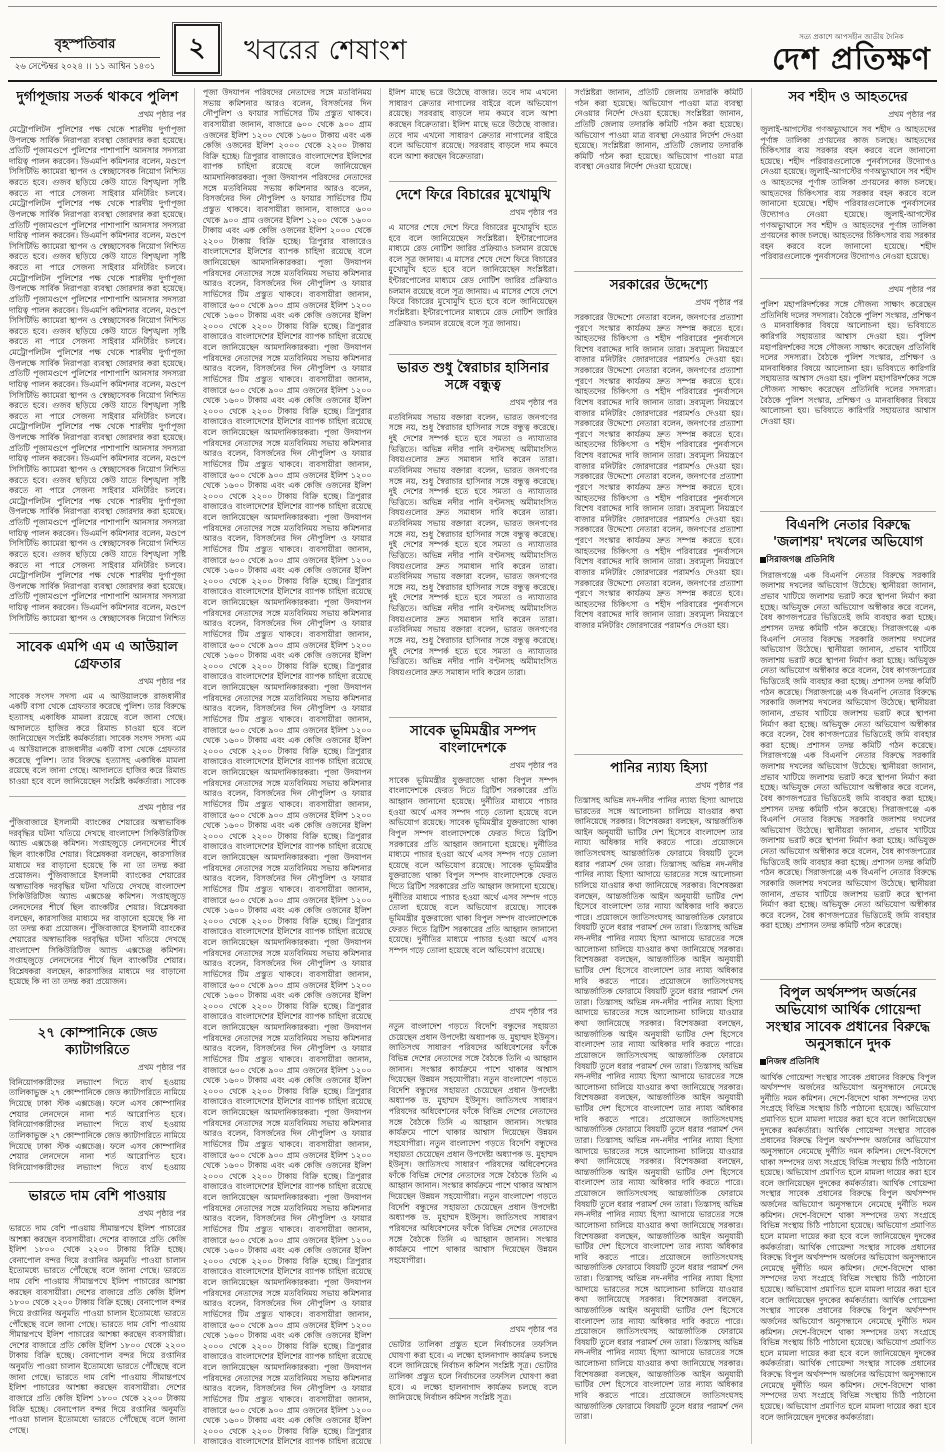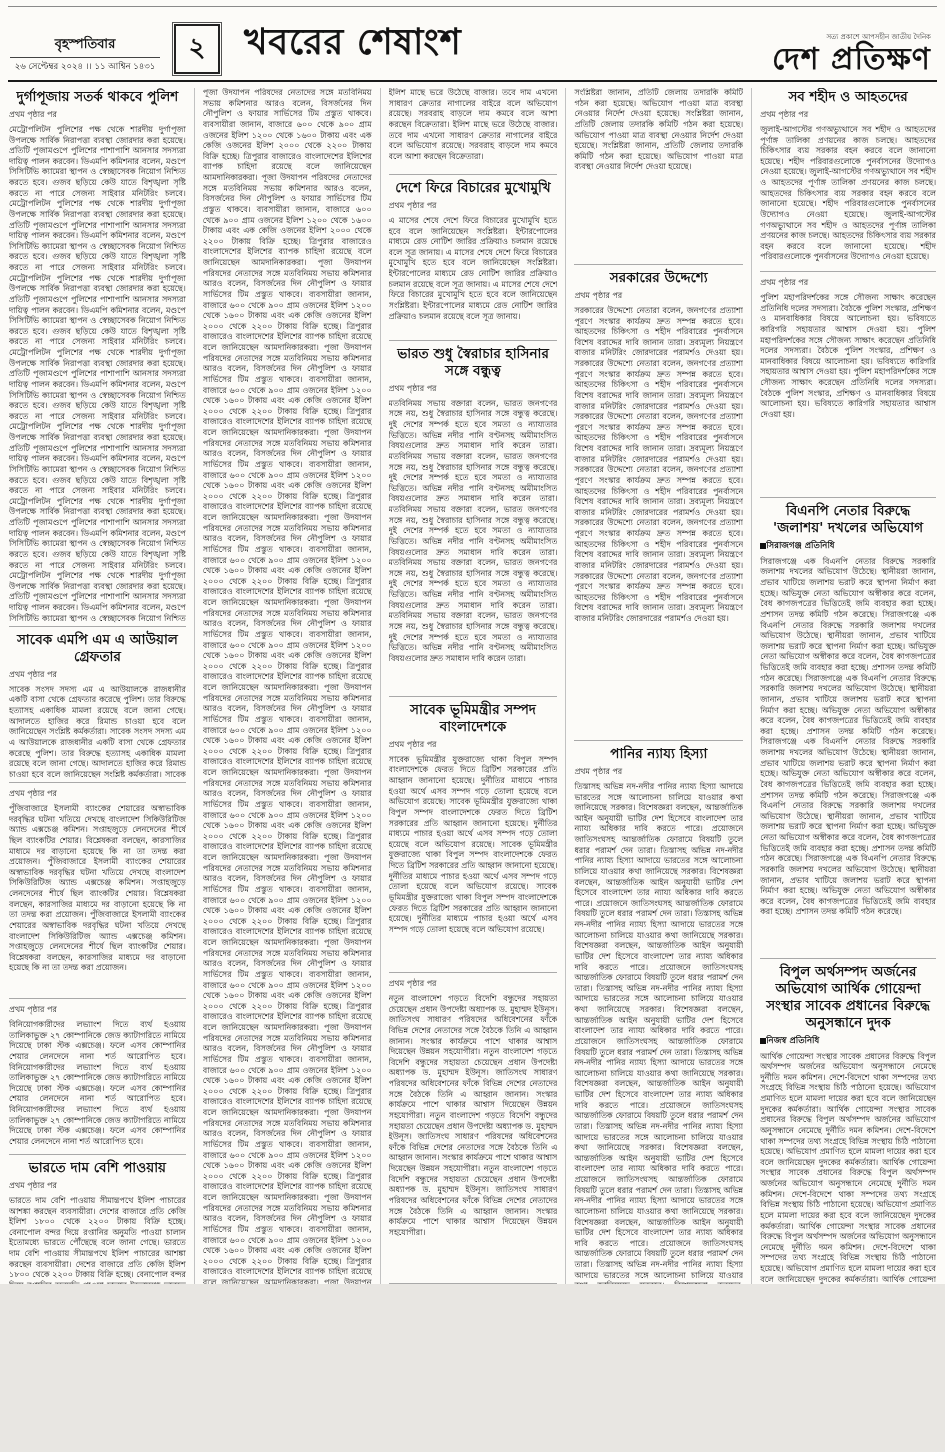--- a/index.html
+++ b/index.html
@@ -1,40 +1,40 @@
 <!DOCTYPE html>
 <html><head>
 <meta charset="utf-8">
 <style>
   html,body{margin:0;padding:0;background:#e8e6e2;}
-  .page{width:945px;height:1284px;background:#fcfbf8;color:#141414;
+  .page{width:945px;height:1452px;background:#fcfbf8;color:#141414;
         font-family:"DejaVu Sans","Liberation Sans",sans-serif;
         box-sizing:border-box;padding:6px 8px 8px;overflow:hidden;position:relative;}
   
   .hdr{display:flex;align-items:flex-end;gap:14px;border-bottom:2.5px solid #1a1a1a;
        border-top:1px solid #8a8a8a;padding:16px 2px 6px;height:76px;box-sizing:border-box;}
   .date-block{min-width:150px;text-align:center;}
   .day{font-weight:bold;font-size:13px;border-bottom:1px solid #444;padding-bottom:2px;margin-bottom:2px;}
   .date{font-size:8.5px;white-space:nowrap;}
   .pnum{width:42px;height:46px;border:2px solid #222;box-shadow:0 0 0 1px #fcfbf8,0 0 0 2px #555;
         display:flex;align-items:center;justify-content:center;font-size:26px;font-weight:bold;}
-  .section-title{font-size:36px;font-weight:bold;margin:0 auto 0 10px;letter-spacing:.5px;}
-  .mast{margin-left:auto;text-align:right;padding-right:4px;}
+  .section-title{font-size:27px;font-weight:normal;margin:0 auto 0 10px;letter-spacing:.5px;}
+  .mast{margin-left:auto;text-align:center;padding-right:4px;}
   .tagline{font-size:7px;color:#3a3a3a;margin-bottom:1px;}
   .mast-name{font-size:30px;font-weight:800;letter-spacing:1px;line-height:1;}
   
   .columns{display:grid;grid-template-columns:repeat(5,1fr);height:1356px;margin-top:6px;}
   .col{padding:0 8px;overflow:hidden;height:100%;box-sizing:border-box;}
   .col + .col{border-left:1px solid #c2c2c2;}
   .col:first-child{padding-left:1px;}
   .col:last-child{padding-right:1px;}
   article{overflow:hidden;box-sizing:border-box;}
-  article + article{border-top:1px solid #a9a9a9;margin-top:3px;padding-top:4px;}
+  article + article{border-top:1px solid #a9a9a9;margin-top:10px;padding-top:4px;}
   .headline{font-size:13.5px;line-height:1.25;font-weight:bold;text-align:center;margin:0 0 3px;}
-  .dateline{font-size:8px;text-align:left;color:#222;margin:0 0 4px;}
+  .dateline{font-size:8px;text-align:right;color:#222;margin:0 0 4px;}
   .byline{font-size:8.5px;font-weight:bold;margin:1px 0 4px;display:flex;align-items:center;}
   .sq{width:6px;height:6px;background:#111;display:inline-block;flex:0 0 auto;}
   .body{font-size:8px;line-height:1.33;text-align:justify;margin:0;color:#1b1b1b;}
 </style>
 </head>
 <body>
 
 <div class="page">
 
   <header class="hdr">
@@ -63,20 +63,21 @@
       <article style="height:153px">
         <h2 class="headline">সাবেক এমপি এম এ আউয়াল গ্রেফতার</h2>
         <div class="dateline">প্রথম পৃষ্ঠার পর</div>
         <p class="body">সাবেক সংসদ সদস্য এম এ আউয়ালকে রাজধানীর একটি বাসা থেকে গ্রেফতার করেছে পুলিশ। তার বিরুদ্ধে হত্যাসহ একাধিক মামলা রয়েছে বলে জানা গেছে। আদালতে হাজির করে রিমান্ড চাওয়া হবে বলে জানিয়েছেন সংশ্লিষ্ট কর্মকর্তারা। সাবেক সংসদ সদস্য এম এ আউয়ালকে রাজধানীর একটি বাসা থেকে গ্রেফতার করেছে পুলিশ। তার বিরুদ্ধে হত্যাসহ একাধিক মামলা রয়েছে বলে জানা গেছে। আদালতে হাজির করে রিমান্ড চাওয়া হবে বলে জানিয়েছেন সংশ্লিষ্ট কর্মকর্তারা। সাবেক সংসদ সদস্য এম এ আউয়ালকে রাজধানীর একটি বাসা থেকে গ্রেফতার করেছে পুলিশ। তার বিরুদ্ধে হত্যাসহ একাধিক মামলা রয়েছে বলে জানা গেছে। আদালতে হাজির করে রিমান্ড চাওয়া হবে বলে জানিয়েছেন সংশ্লিষ্ট কর্মকর্তারা।</p>
       </article>
       <article style="height:213px">
         <div class="dateline">প্রথম পৃষ্ঠার পর</div>
         <p class="body">পুঁজিবাজারে ইসলামী ব্যাংকের শেয়ারের অস্বাভাবিক দরবৃদ্ধির ঘটনা খতিয়ে দেখছে বাংলাদেশ সিকিউরিটিজ অ্যান্ড এক্সচেঞ্জ কমিশন। সপ্তাহজুড়ে লেনদেনের শীর্ষে ছিল ব্যাংকটির শেয়ার। বিশ্লেষকরা বলছেন, কারসাজির মাধ্যমে দর বাড়ানো হয়েছে কি না তা তদন্ত করা প্রয়োজন। পুঁজিবাজারে ইসলামী ব্যাংকের শেয়ারের অস্বাভাবিক দরবৃদ্ধির ঘটনা খতিয়ে দেখছে বাংলাদেশ সিকিউরিটিজ অ্যান্ড এক্সচেঞ্জ কমিশন। সপ্তাহজুড়ে লেনদেনের শীর্ষে ছিল ব্যাংকটির শেয়ার। বিশ্লেষকরা বলছেন, কারসাজির মাধ্যমে দর বাড়ানো হয়েছে কি না তা তদন্ত করা প্রয়োজন। পুঁজিবাজারে ইসলামী ব্যাংকের শেয়ারের অস্বাভাবিক দরবৃদ্ধির ঘটনা খতিয়ে দেখছে বাংলাদেশ সিকিউরিটিজ অ্যান্ড এক্সচেঞ্জ কমিশন। সপ্তাহজুড়ে লেনদেনের শীর্ষে ছিল ব্যাংকটির শেয়ার। বিশ্লেষকরা বলছেন, কারসাজির মাধ্যমে দর বাড়ানো হয়েছে কি না তা তদন্ত করা প্রয়োজন।</p>
       </article>
       <article style="height:153px">
+        <h2 class="headline">২৭ কোম্পানিকে জেড ক্যাটাগরিতে</h2>
         <div class="dateline">প্রথম পৃষ্ঠার পর</div>
         <p class="body">বিনিয়োগকারীদের লভ্যাংশ দিতে ব্যর্থ হওয়ায় তালিকাভুক্ত ২৭ কোম্পানিকে জেড ক্যাটাগরিতে নামিয়ে দিয়েছে ঢাকা স্টক এক্সচেঞ্জ। ফলে এসব কোম্পানির শেয়ার লেনদেনে নানা শর্ত আরোপিত হবে। বিনিয়োগকারীদের লভ্যাংশ দিতে ব্যর্থ হওয়ায় তালিকাভুক্ত ২৭ কোম্পানিকে জেড ক্যাটাগরিতে নামিয়ে দিয়েছে ঢাকা স্টক এক্সচেঞ্জ। ফলে এসব কোম্পানির শেয়ার লেনদেনে নানা শর্ত আরোপিত হবে। বিনিয়োগকারীদের লভ্যাংশ দিতে ব্যর্থ হওয়ায় তালিকাভুক্ত ২৭ কোম্পানিকে জেড ক্যাটাগরিতে নামিয়ে দিয়েছে ঢাকা স্টক এক্সচেঞ্জ। ফলে এসব কোম্পানির শেয়ার লেনদেনে নানা শর্ত আরোপিত হবে।</p>
       </article>
       <article style="height:272px">
         <h2 class="headline">ভারতে দাম বেশি পাওয়ায়</h2>
         <div class="dateline">প্রথম পৃষ্ঠার পর</div>
         <p class="body">ভারতে দাম বেশি পাওয়ায় সীমান্তপথে ইলিশ পাচারের আশঙ্কা করছেন ব্যবসায়ীরা। দেশের বাজারে প্রতি কেজি ইলিশ ১৮০০ থেকে ২২০০ টাকায় বিক্রি হচ্ছে। বেনাপোল বন্দর দিয়ে রপ্তানির অনুমতি পাওয়া চালান ইতোমধ্যে ভারতে পৌঁছেছে বলে জানা গেছে। ভারতে দাম বেশি পাওয়ায় সীমান্তপথে ইলিশ পাচারের আশঙ্কা করছেন ব্যবসায়ীরা। দেশের বাজারে প্রতি কেজি ইলিশ ১৮০০ থেকে ২২০০ টাকায় বিক্রি হচ্ছে। বেনাপোল বন্দর দিয়ে রপ্তানির অনুমতি পাওয়া চালান ইতোমধ্যে ভারতে পৌঁছেছে বলে জানা গেছে। ভারতে দাম বেশি পাওয়ায় সীমান্তপথে ইলিশ পাচারের আশঙ্কা করছেন ব্যবসায়ীরা। দেশের বাজারে প্রতি কেজি ইলিশ ১৮০০ থেকে ২২০০ টাকায় বিক্রি হচ্ছে। বেনাপোল বন্দর দিয়ে রপ্তানির অনুমতি পাওয়া চালান ইতোমধ্যে ভারতে পৌঁছেছে বলে জানা গেছে। ভারতে দাম বেশি পাওয়ায় সীমান্তপথে ইলিশ পাচারের আশঙ্কা করছেন ব্যবসায়ীরা। দেশের বাজারে প্রতি কেজি ইলিশ ১৮০০ থেকে ২২০০ টাকায় বিক্রি হচ্ছে। বেনাপোল বন্দর দিয়ে রপ্তানির অনুমতি পাওয়া চালান ইতোমধ্যে ভারতে পৌঁছেছে বলে জানা গেছে।</p>
       </article>
     </section>
 

